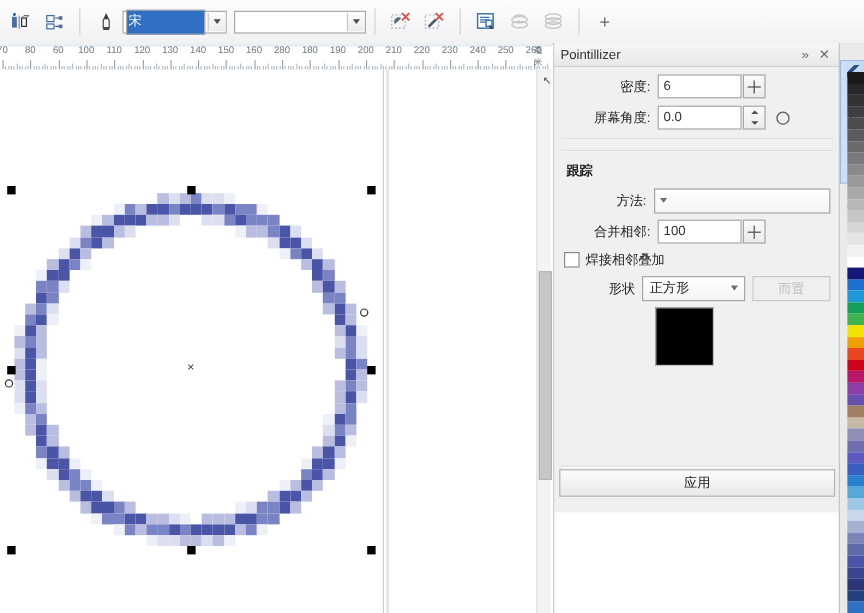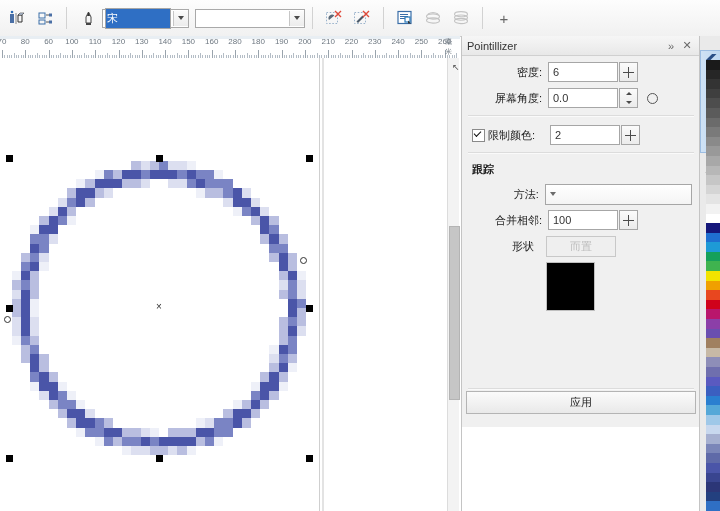--- a/index.html
+++ b/index.html
@@ -991,30 +991,20 @@
         <div class="spin-btn stack">
             <span class="up"></span>
             <span class="dn"></span>
           </div>
         <div class="circ-ico"></div>
       </div>
 
 
       <div class="hr"></div>
 
-      <div class="row" style="margin-bottom:4px;">
-        <div class="cb on" style="margin-left:2px;margin-right:3px;"></div>
-        <div class="lab" style="width:62px;text-align:left;padding-right:0;">限制颜色:</div>
-        <div class="spin">
-          <div class="v">2</div>
-        </div>
-        <div class="spin-btn">
-            <span class="cross"></span>
-          </div>
-      </div>
 
       <div class="hr"></div>
 
       <div class="sect-title">跟踪</div>
 
       <div class="row">
         <div class="lab">方法:</div>
         <div class="sel" style="width:152px;">
           <div class="sa"></div>
         </div>
@@ -1023,23 +1013,31 @@
       <div class="row">
         <div class="lab">合并相邻:</div>
         <div class="spin">
           <div class="v">100</div>
         </div>
         <div class="spin-btn">
             <span class="cross"></span>
           </div>
       </div>
 
+      <div class="cbrow" style="margin-left:8px;">
+        <div class="cb"></div>
+        <div class="cb-lab">焊接相邻叠加</div>
+      </div>
 
       <div class="row" style="margin-top:4px;">
         <div class="lab" style="width:64px;">形状</div>
+        <div class="sel" style="width:90px;">
+          <div class="sv">正方形</div>
+          <div class="sa"></div>
+        </div>
         <div class="btn-dis" style="margin-left:6px;">而置</div>
       </div>
 
       <div class="swatch-wrap">
         <div class="swatch" id="swatch" style="background: rgb(0, 0, 0);"></div>
       </div>
 
       <div class="hr" style="position:absolute;left:6px;right:6px;bottom:128px;margin:0;"></div>
 
       <div class="apply">应用</div>

